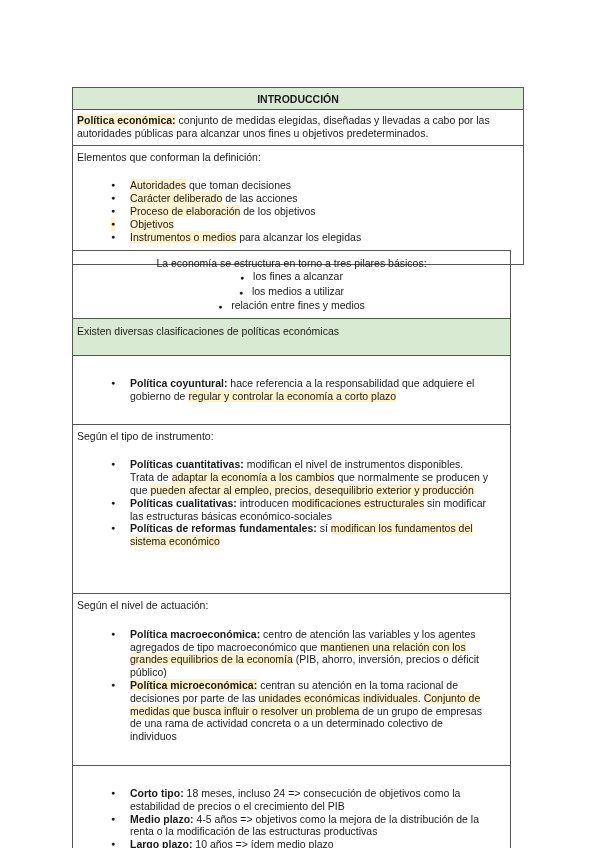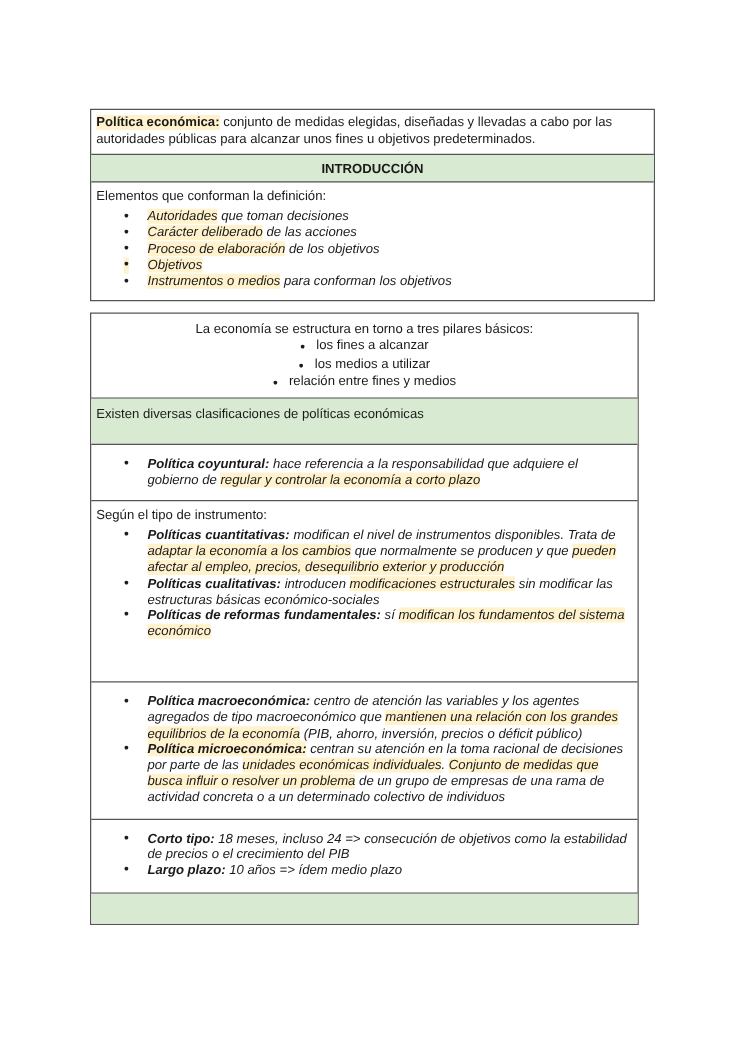--- a/index.html
+++ b/index.html
@@ -4,47 +4,47 @@
 <style>
   html, body { margin:0; padding:0; background:#ffffff; }
   body { width:600px; height:848px; position:relative; font-family:"Liberation Sans", sans-serif; color:#1a1a1a; }
   .tbl { position:absolute; left:72px; border:1px solid #555; box-sizing:border-box; }
   .t1 { top:87px; width:452px; }
   .t2 { top:250px; width:439px; }
   .row { border-bottom:1px solid #555; box-sizing:border-box; font-size:10.5px; line-height:12.8px; padding:3px 4px 4px 4px; }
   .row:last-child { border-bottom:none; }
   .green { background:#d9ead3; }
   .hdr { text-align:center; font-weight:bold; font-size:10.5px; height:22px; padding:5px 4px 0 4px; }
-  ul { margin:4px; padding:0 0 0 37px; list-style:none;font-style:italic; }
+  ul { margin:16px; padding:0 0 0 37px; list-style:none; }
   li { position:relative; }
   li::before { content:"\25CF"; position:absolute; left:-19px; top:0; font-size:7px; line-height:12.8px; }
   li.hlbullet::before { background:#fff2cc; }
   .hl { background:#fff2cc; }
   b { font-weight:bold; }
   .center { text-align:center; }
   .empty-green { height:24px; }
 </style>
 </head>
 <body>
 
 <div class="tbl t1">
+  <div class="row green hdr">
+    <span>INTRODUCCIÓN</span>
+  </div>
   <div class="row" style="padding-top:4px;padding-bottom:5px;">
     <b class="hl">Política económica:</b><span> conjunto de medidas elegidas, diseñadas y llevadas a cabo por las autoridades públicas para alcanzar unos fines u objetivos predeterminados.</span>
-  </div>
-  <div class="row green hdr">
-    <span>INTRODUCCIÓN</span>
   </div>
   <div class="row" style="padding-top:5px;padding-bottom:5px;">
     <div>Elementos que conforman la definición:</div>
     <ul>
       <li><span class="hl">Autoridades</span><span> que toman decisiones</span></li>
       <li><span class="hl">Carácter deliberado</span><span> de las acciones</span></li>
       <li><span class="hl">Proceso de elaboración</span><span> de los objetivos</span></li>
       <li class="hlbullet"><span class="hl">Objetivos</span><span></span></li>
-      <li><span class="hl">Instrumentos o medios</span><span> para conforman los objetivos</span></li>
+      <li><span class="hl">Instrumentos o medios</span><span> para alcanzar los elegidas</span></li>
     </ul>
   </div>
 </div>
 
 <div class="tbl t2">
   <div class="row center" style="padding-top:6px;padding-bottom:4px;">
     <div>La economía se estructura en torno a tres pilares básicos:</div>
     <div>
       <div><span style="font-size:7px;">●</span>&nbsp;&nbsp;&nbsp;<span>los fines a alcanzar</span></div>
       <div><span style="font-size:7px;">●</span>&nbsp;&nbsp;&nbsp;<span>los medios a utilizar</span></div>
@@ -64,27 +64,29 @@
   <div class="row" style="padding-top:5px;padding-bottom:29px;">
     <div>Según el tipo de instrumento:</div>
     <ul>
       <li><b>Políticas cuantitativas:</b><span> modifican el nivel de instrumentos disponibles. Trata de </span><span class="hl">adaptar la economía a los cambios</span><span> que normalmente se producen y que </span><span class="hl">pueden afectar al empleo, precios, desequilibrio exterior y producción</span></li>
       <li><b>Políticas cualitativas:</b><span> introducen </span><span class="hl">modificaciones estructurales</span><span> sin modificar las estructuras básicas económico-sociales</span></li>
       <li><b>Políticas de reformas fundamentales:</b><span> sí </span><span class="hl">modifican los fundamentos del sistema económico</span></li>
     </ul>
   </div>
 
   <div class="row" style="padding-top:5px;padding-bottom:6px;">
+    <div>Según el nivel de actuación:</div>
     <ul>
       <li><b>Política macroeconómica:</b><span> centro de atención las variables y los agentes agregados de tipo macroeconómico que </span><span class="hl">mantienen una relación con los grandes equilibrios de la economía</span><span> (PIB, ahorro, inversión, precios o déficit público)</span></li>
       <li><b class="hl">Política microeconómica:</b><span> centran su atención en la toma racional de decisiones por parte de las </span><span class="hl">unidades económicas individuales</span><span>. </span><span class="hl">Conjunto de medidas que busca influir o resolver un problema</span><span> de un grupo de empresas de una rama de actividad concreta o a un determinado colectivo de individuos</span></li>
     </ul>
   </div>
 
   <div class="row" style="padding-top:5px;padding-bottom:7px;">
     <ul>
       <li><b>Corto tipo:</b><span> 18 meses, incluso 24 =&gt; consecución de objetivos como la estabilidad de precios o el crecimiento del PIB</span></li>
+      <li><b>Medio plazo:</b><span> 4-5 años =&gt; objetivos como la mejora de la distribución de la renta o la modificación de las estructuras productivas</span></li>
       <li><b>Largo plazo:</b><span> 10 años =&gt; ídem medio plazo</span></li>
     </ul>
   </div>
 
   <div class="row green empty-green"></div>
 </div>
 
 </body></html>

